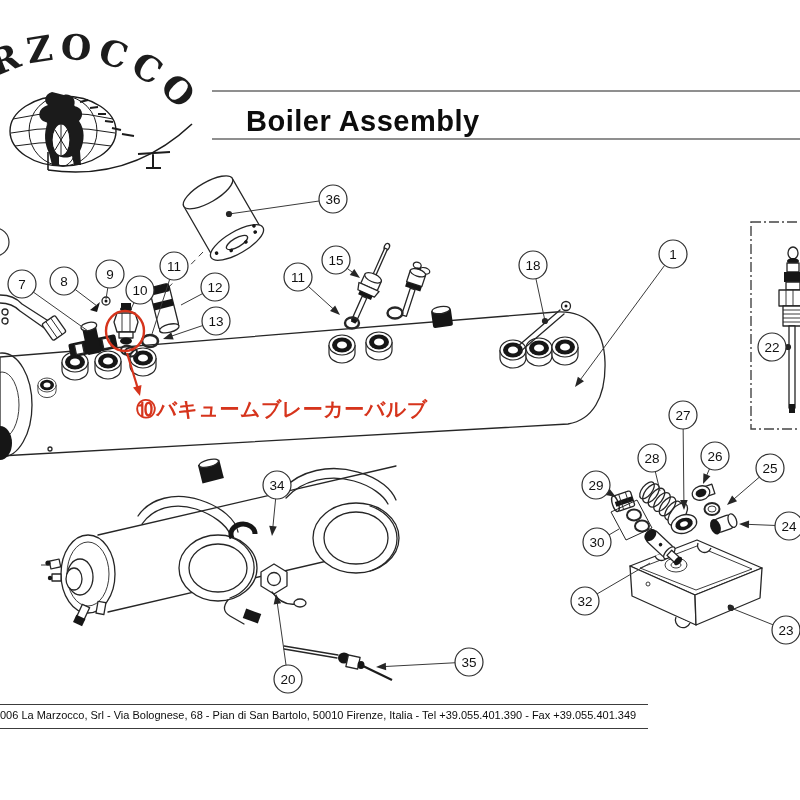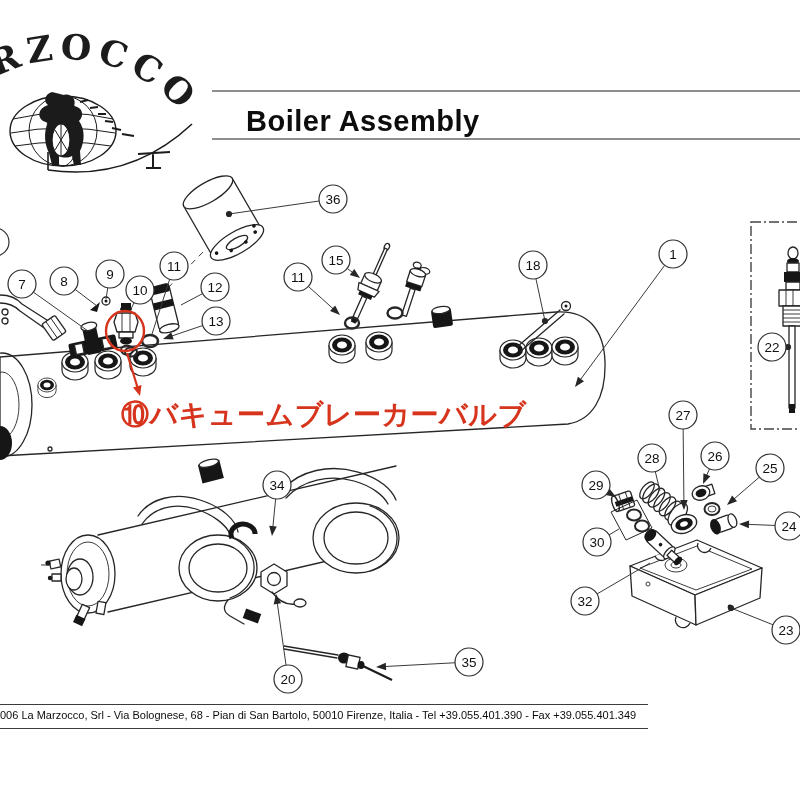--- a/index.html
+++ b/index.html
@@ -14,21 +14,21 @@
   
   .diagram{position:absolute;left:0;top:0;width:800px;height:800px;}
   .ln{stroke:#262626;stroke-width:1.3;fill:none;stroke-linecap:round;stroke-linejoin:round;}
   .lnt{stroke:#262626;stroke-width:.9;fill:none;}
   .fw{fill:#fff;stroke:#262626;stroke-width:1.3;stroke-linejoin:round;}
   .fd{fill:#161616;stroke:none;}
   .lead{stroke:#3a3a3a;stroke-width:1;fill:none;}
   .co-circle{fill:#fff;stroke:#2e2e2e;stroke-width:1.2;}
   .co-text{font:13.5px "Liberation Sans",sans-serif;fill:#111;}
   
-  .jp-annotation{position:absolute;left:121px;top:396px;font-size:28px;font-weight:bold;
+  .jp-annotation{position:absolute;left:136px;top:396px;font-size:20px;font-weight:bold;
                  letter-spacing:.5px;white-space:nowrap;font-family:Liberation Serif, serif;}
   
   .footer{position:absolute;left:0;top:704px;width:648px;height:23px;
           border-top:1.5px solid #3c3c3c;border-bottom:1.5px solid #3c3c3c;
           font-size:11px;line-height:21px;white-space:nowrap;color:#0d0d0d;}
 </style>
 </head>
 <body>
 
 <div class="page">

